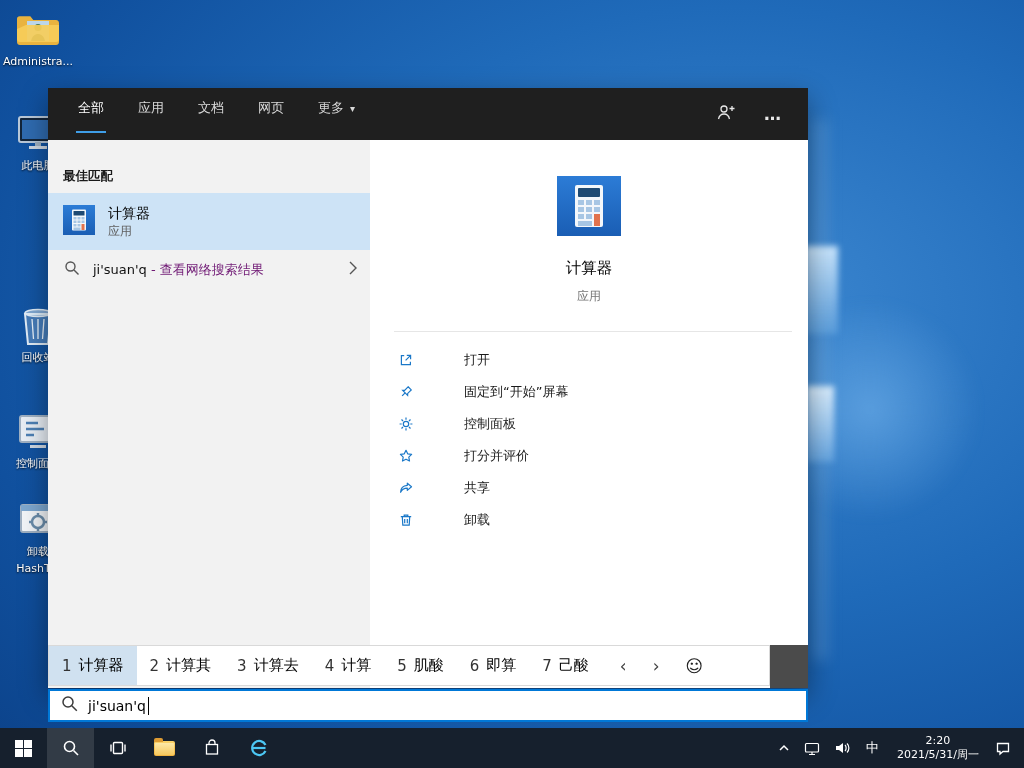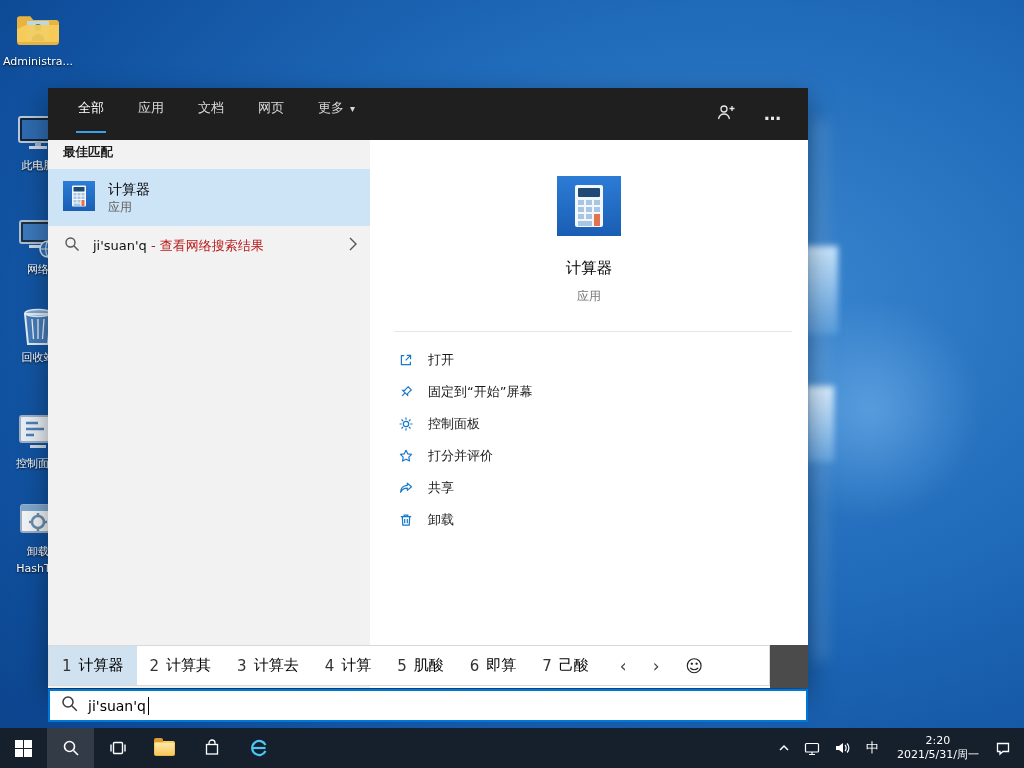--- a/index.html
+++ b/index.html
@@ -20,39 +20,39 @@
 
   
   .panel{position:absolute;left:48px;top:88px;width:760px;height:600px;z-index:5;box-shadow:0 10px 26px rgba(0,0,0,.4);}
   .panel-header{height:52px;background:#1f1f1f;display:flex;align-items:center;padding-left:28px;box-sizing:border-box;}
   .tab{color:#d9d9d9;font-size:13px;margin-right:30px;padding:4px 2px 14px;border-bottom:2px solid transparent;display:flex;align-items:center;gap:6px;cursor:pointer;}
   .tab.active{color:#fff;border-bottom-color:#3f9ee8;}
   .tab .caret{font-size:10px;color:#d9d9d9;}
   .header-right{margin-left:auto;display:flex;align-items:center;gap:28px;padding-right:26px;}
   .ellipsis{color:#e8e8e8;font-size:17px;font-weight:bold;letter-spacing:1px;line-height:10px;}
   .panel-body{display:flex;height:548px;}
-  .col-left{width:322px;background:#f2f2f2;box-sizing:border-box;padding-top:4px;}
+  .col-left{width:322px;background:#f2f2f2;box-sizing:border-box;padding-top:28px;}
   .col-right{flex:1;background:#ffffff;display:flex;flex-direction:column;align-items:center;}
   .section-title{font-size:12.5px;font-weight:bold;color:#1a1a1a;margin:0 0 8px 15px;}
   .section-title.web{margin-top:20px;}
   .best-match{height:57px;background:#cde3f6;display:flex;align-items:center;padding-left:15px;cursor:pointer;}
   .bm-text{margin-left:13px;}
   .bm-title{font-size:14px;color:#000;line-height:19px;}
   .bm-sub{font-size:12px;color:#5f5f5f;line-height:16px;}
   .web-row{height:40px;display:flex;align-items:center;padding:0 12px 0 16px;cursor:pointer;position:relative;}
   .web-text{margin-left:13px;font-size:13px;color:#111;}
-  .web-suffix{color:#b91c1c;}
+  .web-suffix{color:#701a75;}
   .web-chev{margin-left:auto;}
 
   .tile{margin-top:36px;}
   .pv-title{margin-top:18px;font-size:15.5px;color:#000;}
   .pv-sub{margin-top:9px;font-size:12px;color:#757575;}
   .divider{align-self:stretch;border-top:1px solid #e6e6e6;margin:26px 16px 0 24px;}
   .actions{align-self:stretch;margin:12px 0 0 28px;}
-  .action-row{display:flex;align-items:center;height:32px;cursor:pointer;}
+  .action-row{display:flex;align-items:center;height:32px;cursor:pointer;gap:36px;}
   .action-row svg{flex:0 0 16px;}
   .action-label{margin-left:14px;font-size:13px;color:#1a1a1a;}
 
   
   .ime-bar{position:absolute;left:48px;top:645px;width:722px;height:41px;background:#fff;border:1px solid #d9d9d9;box-sizing:border-box;display:flex;align-items:center;z-index:6;font-size:15px;}
   .cand{padding:0 13px;height:100%;display:flex;align-items:center;gap:7px;color:#000;cursor:pointer;}
   .cand .n{color:#333;}
   .cand.sel{background:#d0e1f0;}
   .ime-nav{display:flex;align-items:center;gap:18px;margin-left:14px;color:#444;font-size:17px;}
   .ime-nav .arrow{cursor:pointer;padding:0 4px;}
@@ -106,32 +106,20 @@
       <svg width="46" height="42">
           <rect x="4" y="3" width="38" height="25" rx="2" fill="#13253a" stroke="#b9c8d8" stroke-width="2"></rect>
           <rect x="7" y="6" width="32" height="19" fill="#2f6bb0"></rect>
           <path d="M20 28h6v4h-6z" fill="#9fb0c0"></path>
           <rect x="14" y="32" width="18" height="3" fill="#cfd8e3"></rect>
         </svg>
     </div>
     <span class="lbl">此电脑</span>
   </div>
 
-  <div class="desk-icon" style="top:216px;">
-    <div class="glyph">
-      <svg width="46" height="42">
-          <rect x="5" y="3" width="35" height="22" rx="2" fill="#1d2f45" stroke="#a9bed2" stroke-width="2"></rect>
-          <rect x="8" y="6" width="29" height="16" fill="#3b78bb"></rect>
-          <rect x="14" y="27" width="14" height="3" fill="#cfd8e3"></rect>
-          <circle cx="33" cy="31" r="8" fill="#2e72b8" stroke="#dbe7f2" stroke-width="1.5"></circle>
-          <path d="M25.5 31h15M33 23.5c3 2.5 3 12.5 0 15M33 23.5c-3 2.5-3 12.5 0 15" stroke="#dbe7f2" stroke-width="1.1" fill="none"></path>
-        </svg>
-    </div>
-    <span class="lbl">网络</span>
-  </div>
 
   <div class="desk-icon" style="top:304px;">
     <div class="glyph">
       <svg width="40" height="44">
           <path d="M7 10h26l-3 30H10z" fill="rgba(190,215,240,.3)" stroke="#e1ecf6" stroke-width="2"></path>
           <ellipse cx="20" cy="9" rx="13" ry="3.5" fill="rgba(220,238,252,.55)" stroke="#e1ecf6" stroke-width="1.5"></ellipse>
           <path d="M14 15l1.5 20M20 15v20M26 15l-1.5 20" stroke="#eaf3fb" stroke-width="1.3" fill="none"></path>
         </svg>
     </div>
     <span class="lbl">回收站</span>

